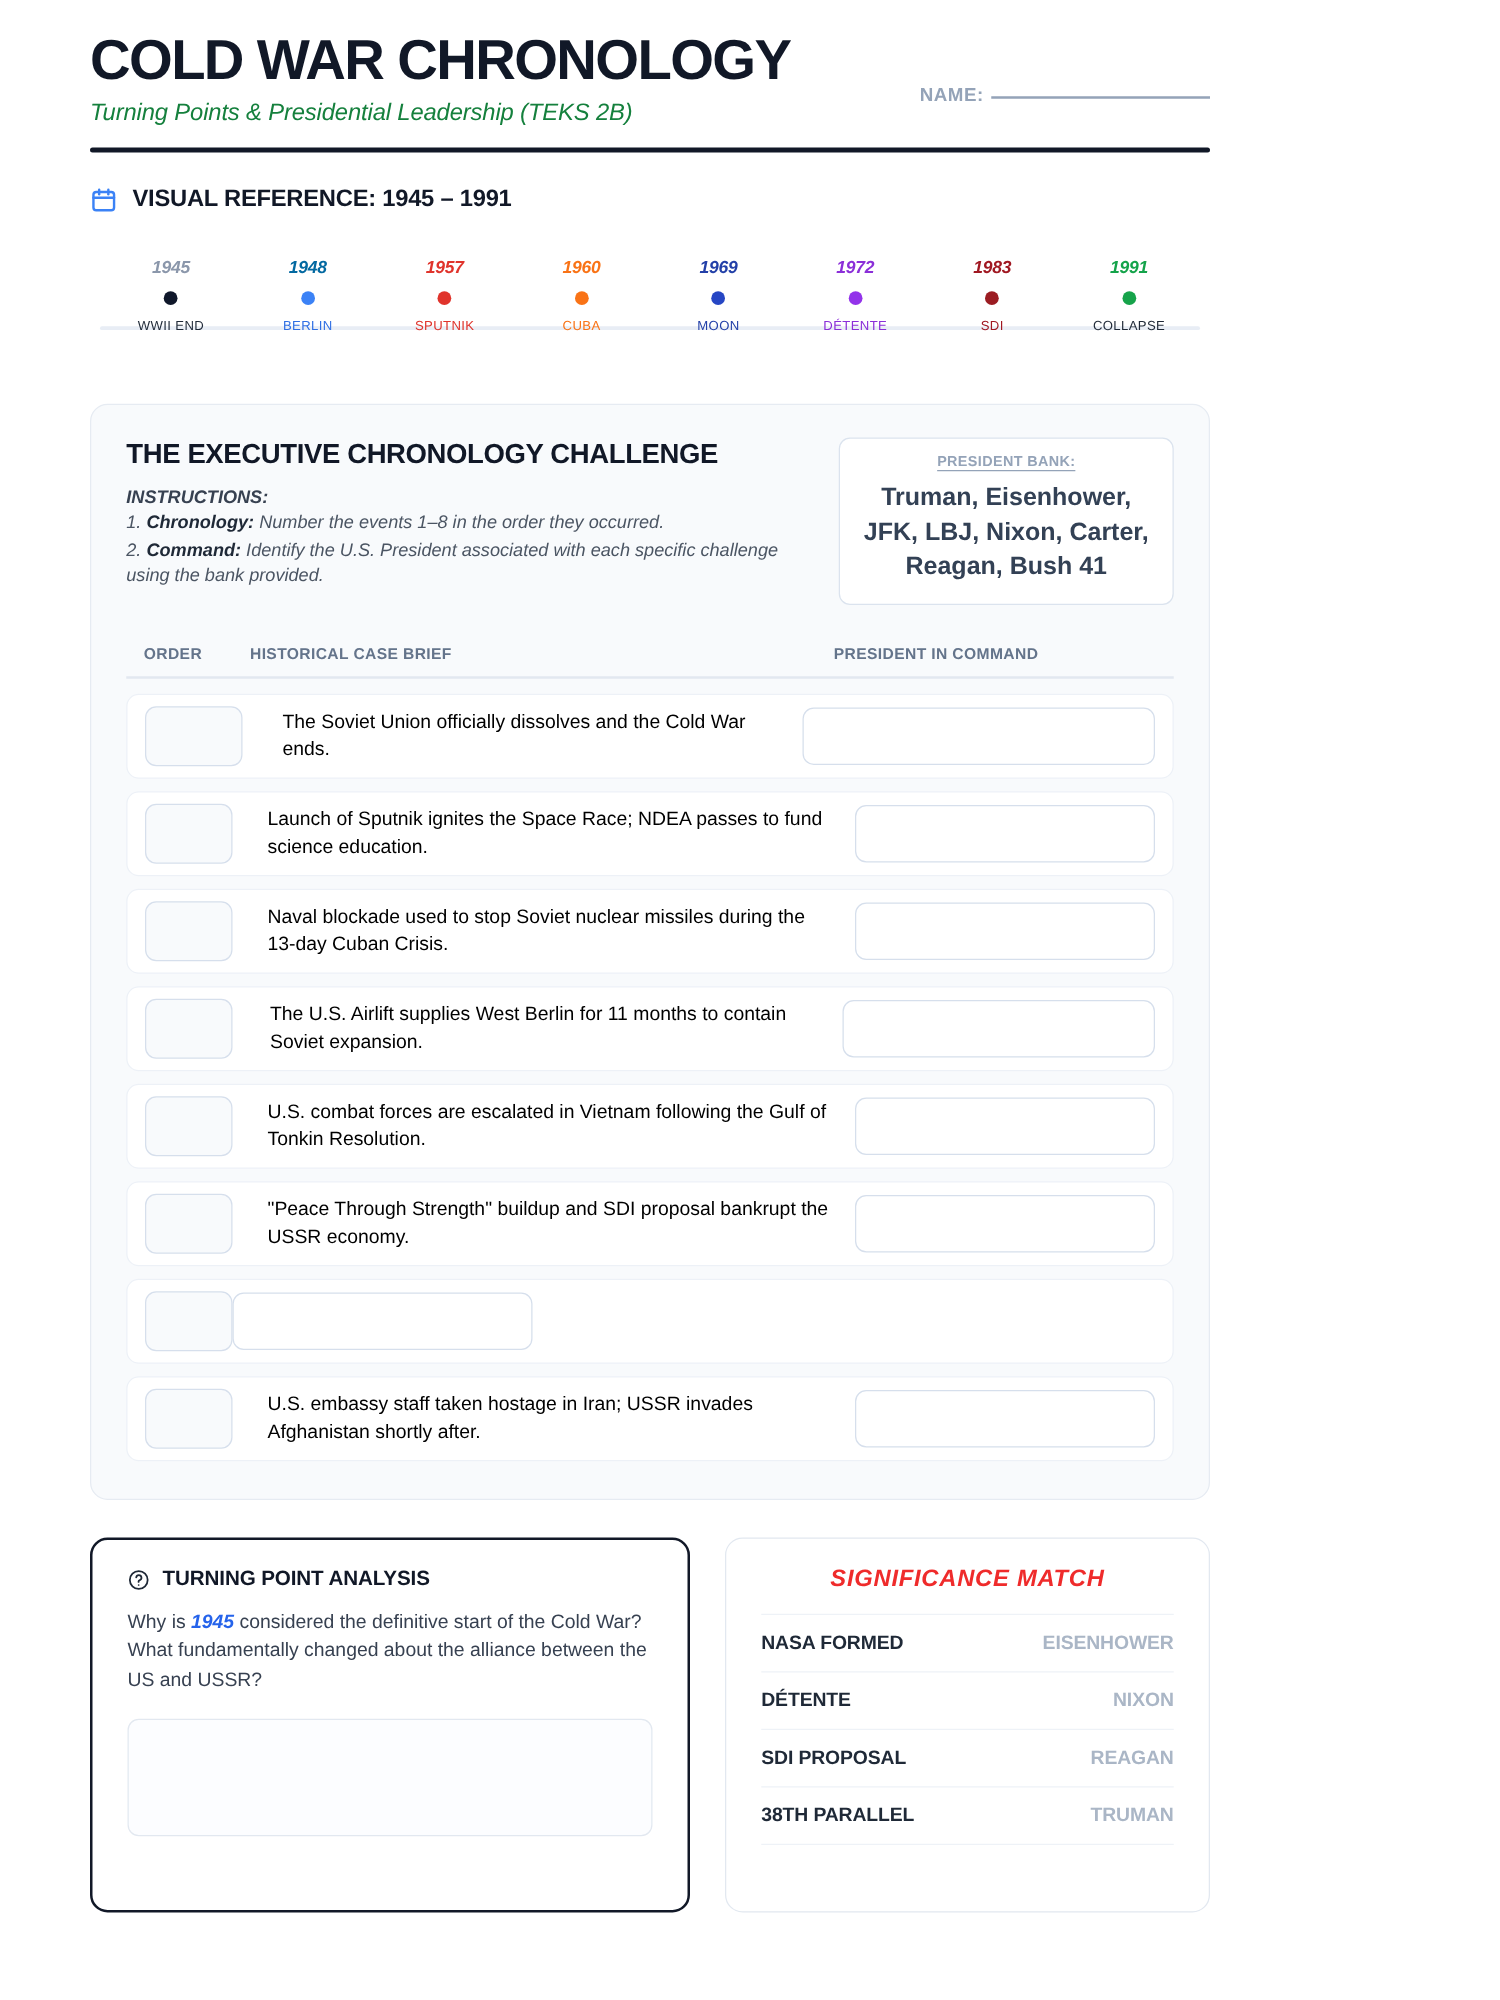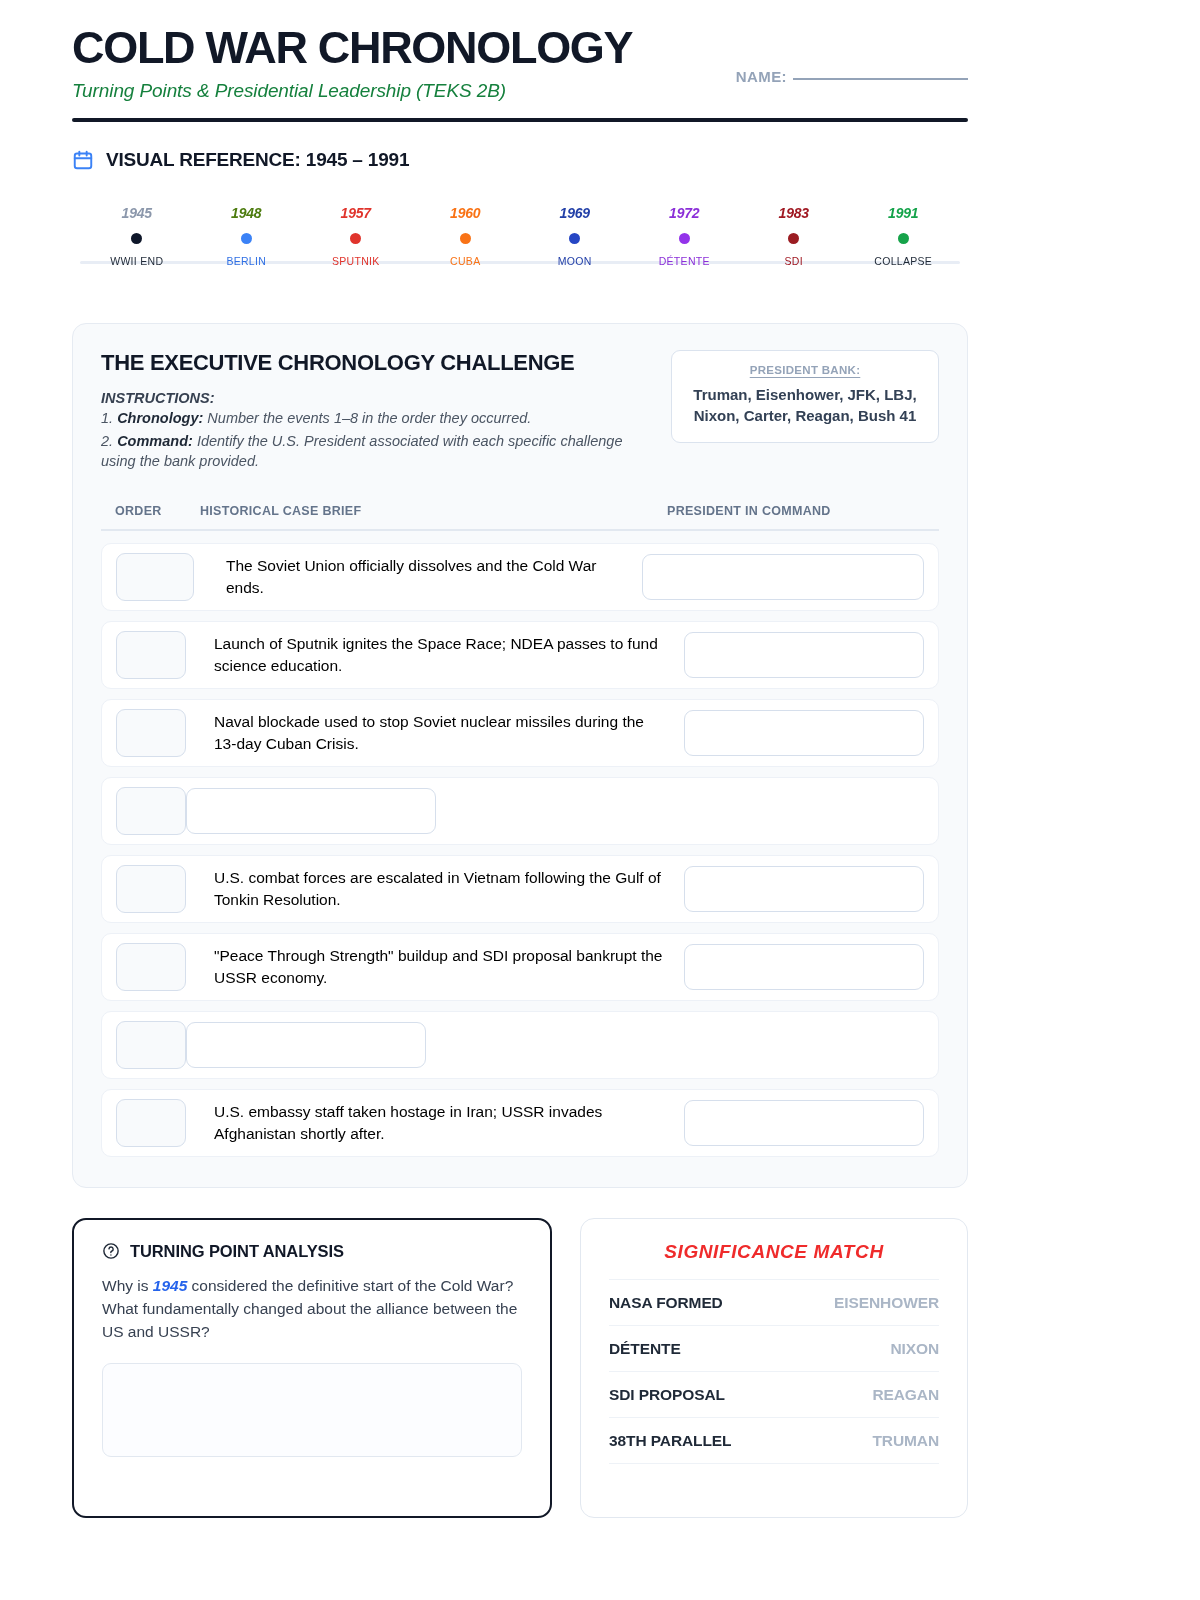--- a/index.html
+++ b/index.html
@@ -93,21 +93,21 @@
   .bank {
     width: 268px; flex: 0 0 268px;
     background: #ffffff; border: 1px solid #dbe3ee; border-radius: 9px;
     padding: 13px 14px 15px 14px; text-align: center;
   }
   .bank-head {
     font-size: 11.5px; font-weight: 700; color: #94a3b8;
     letter-spacing: 0.3px; text-decoration: underline; text-underline-offset: 3px;
   }
   .bank-names {
-    margin-top: 9px; font-size: 15px; font-weight: 700;
+    margin-top: 9px; font-size: 20px; font-weight: 700;
     color: #334155; line-height: 1.38;
   }
 
   
   .tbl-head {
     display: flex; align-items: center;
     margin-top: 32px; padding: 0 14px 11px 14px;
     border-bottom: 2px solid #e2e8f0;
   }
   .th { font-size: 12.5px; font-weight: 700; color: #64748b; letter-spacing: 0.3px; }
@@ -209,21 +209,21 @@
 
   <div class="timeline">
     <div class="timeline-rail"></div>
     <div class="tl-points" id="tl-points">
         <div class="tl-pt">
           <div class="tl-year" style="color:#8b97ab">1945</div>
           <div class="tl-dot" style="background:#0f172a"></div>
           <div class="tl-label" style="color:#1f2937">WWII END</div>
         </div>
         <div class="tl-pt">
-          <div class="tl-year" style="color:#4d7c0f">1948</div>
+          <div class="tl-year" style="color:#0369a1">1948</div>
           <div class="tl-dot" style="background:#3b82f6"></div>
           <div class="tl-label" style="color:#2f6fe4">BERLIN</div>
         </div>
         <div class="tl-pt">
           <div class="tl-year" style="color:#e0342c">1957</div>
           <div class="tl-dot" style="background:#e0342c"></div>
           <div class="tl-label" style="color:#e0342c">SPUTNIK</div>
         </div>
         <div class="tl-pt">
           <div class="tl-year" style="color:#f97316">1960</div>
@@ -289,20 +289,21 @@
           <div class="brief">Launch of Sputnik ignites the Space Race; NDEA passes to fund science education.</div>
           <div class="pres-box"></div>
         </div>
         <div class="row r3">
           <div class="order-box"></div>
           <div class="brief">Naval blockade used to stop Soviet nuclear missiles during the 13-day Cuban Crisis.</div>
           <div class="pres-box"></div>
         </div>
         <div class="row r4">
           <div class="order-box"></div>
+          <div class="brief">The U.S. Airlift supplies West Berlin for 11 months to contain Soviet expansion.</div>
           <div class="pres-box"></div>
         </div>
         <div class="row r5">
           <div class="order-box"></div>
           <div class="brief">U.S. combat forces are escalated in Vietnam following the Gulf of Tonkin Resolution.</div>
           <div class="pres-box"></div>
         </div>
         <div class="row r6">
           <div class="order-box"></div>
           <div class="brief">"Peace Through Strength" buildup and SDI proposal bankrupt the USSR economy.</div>

